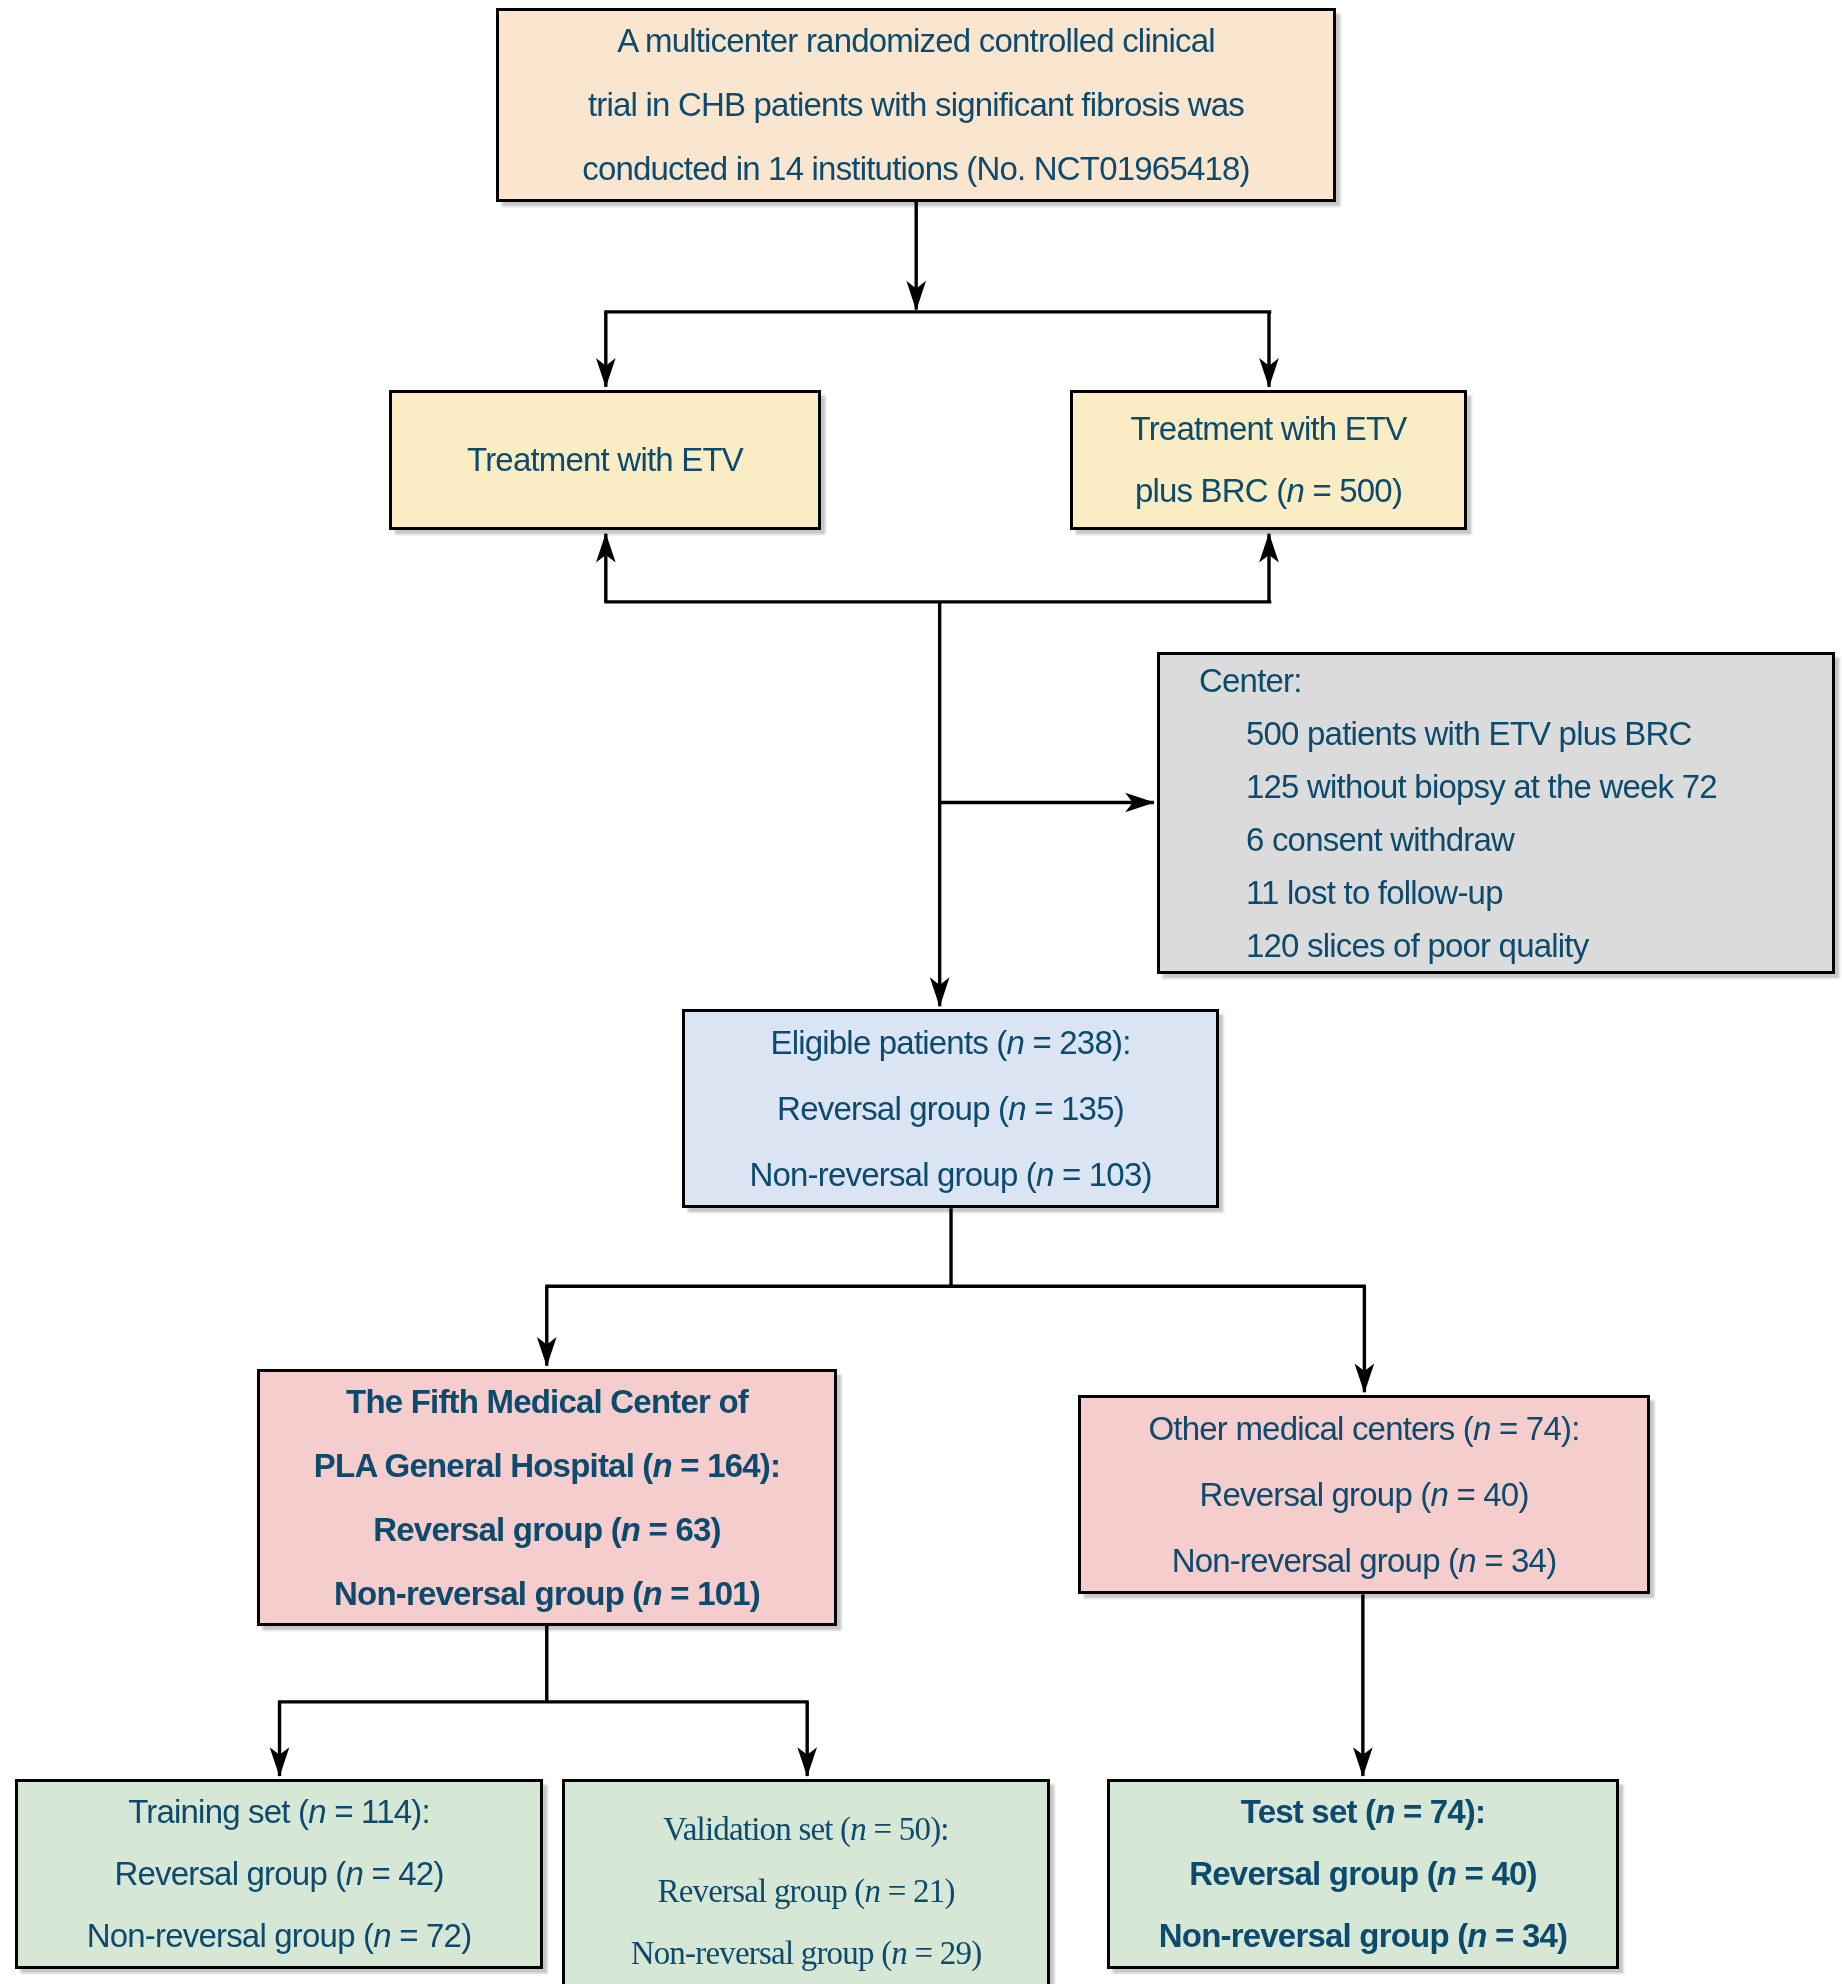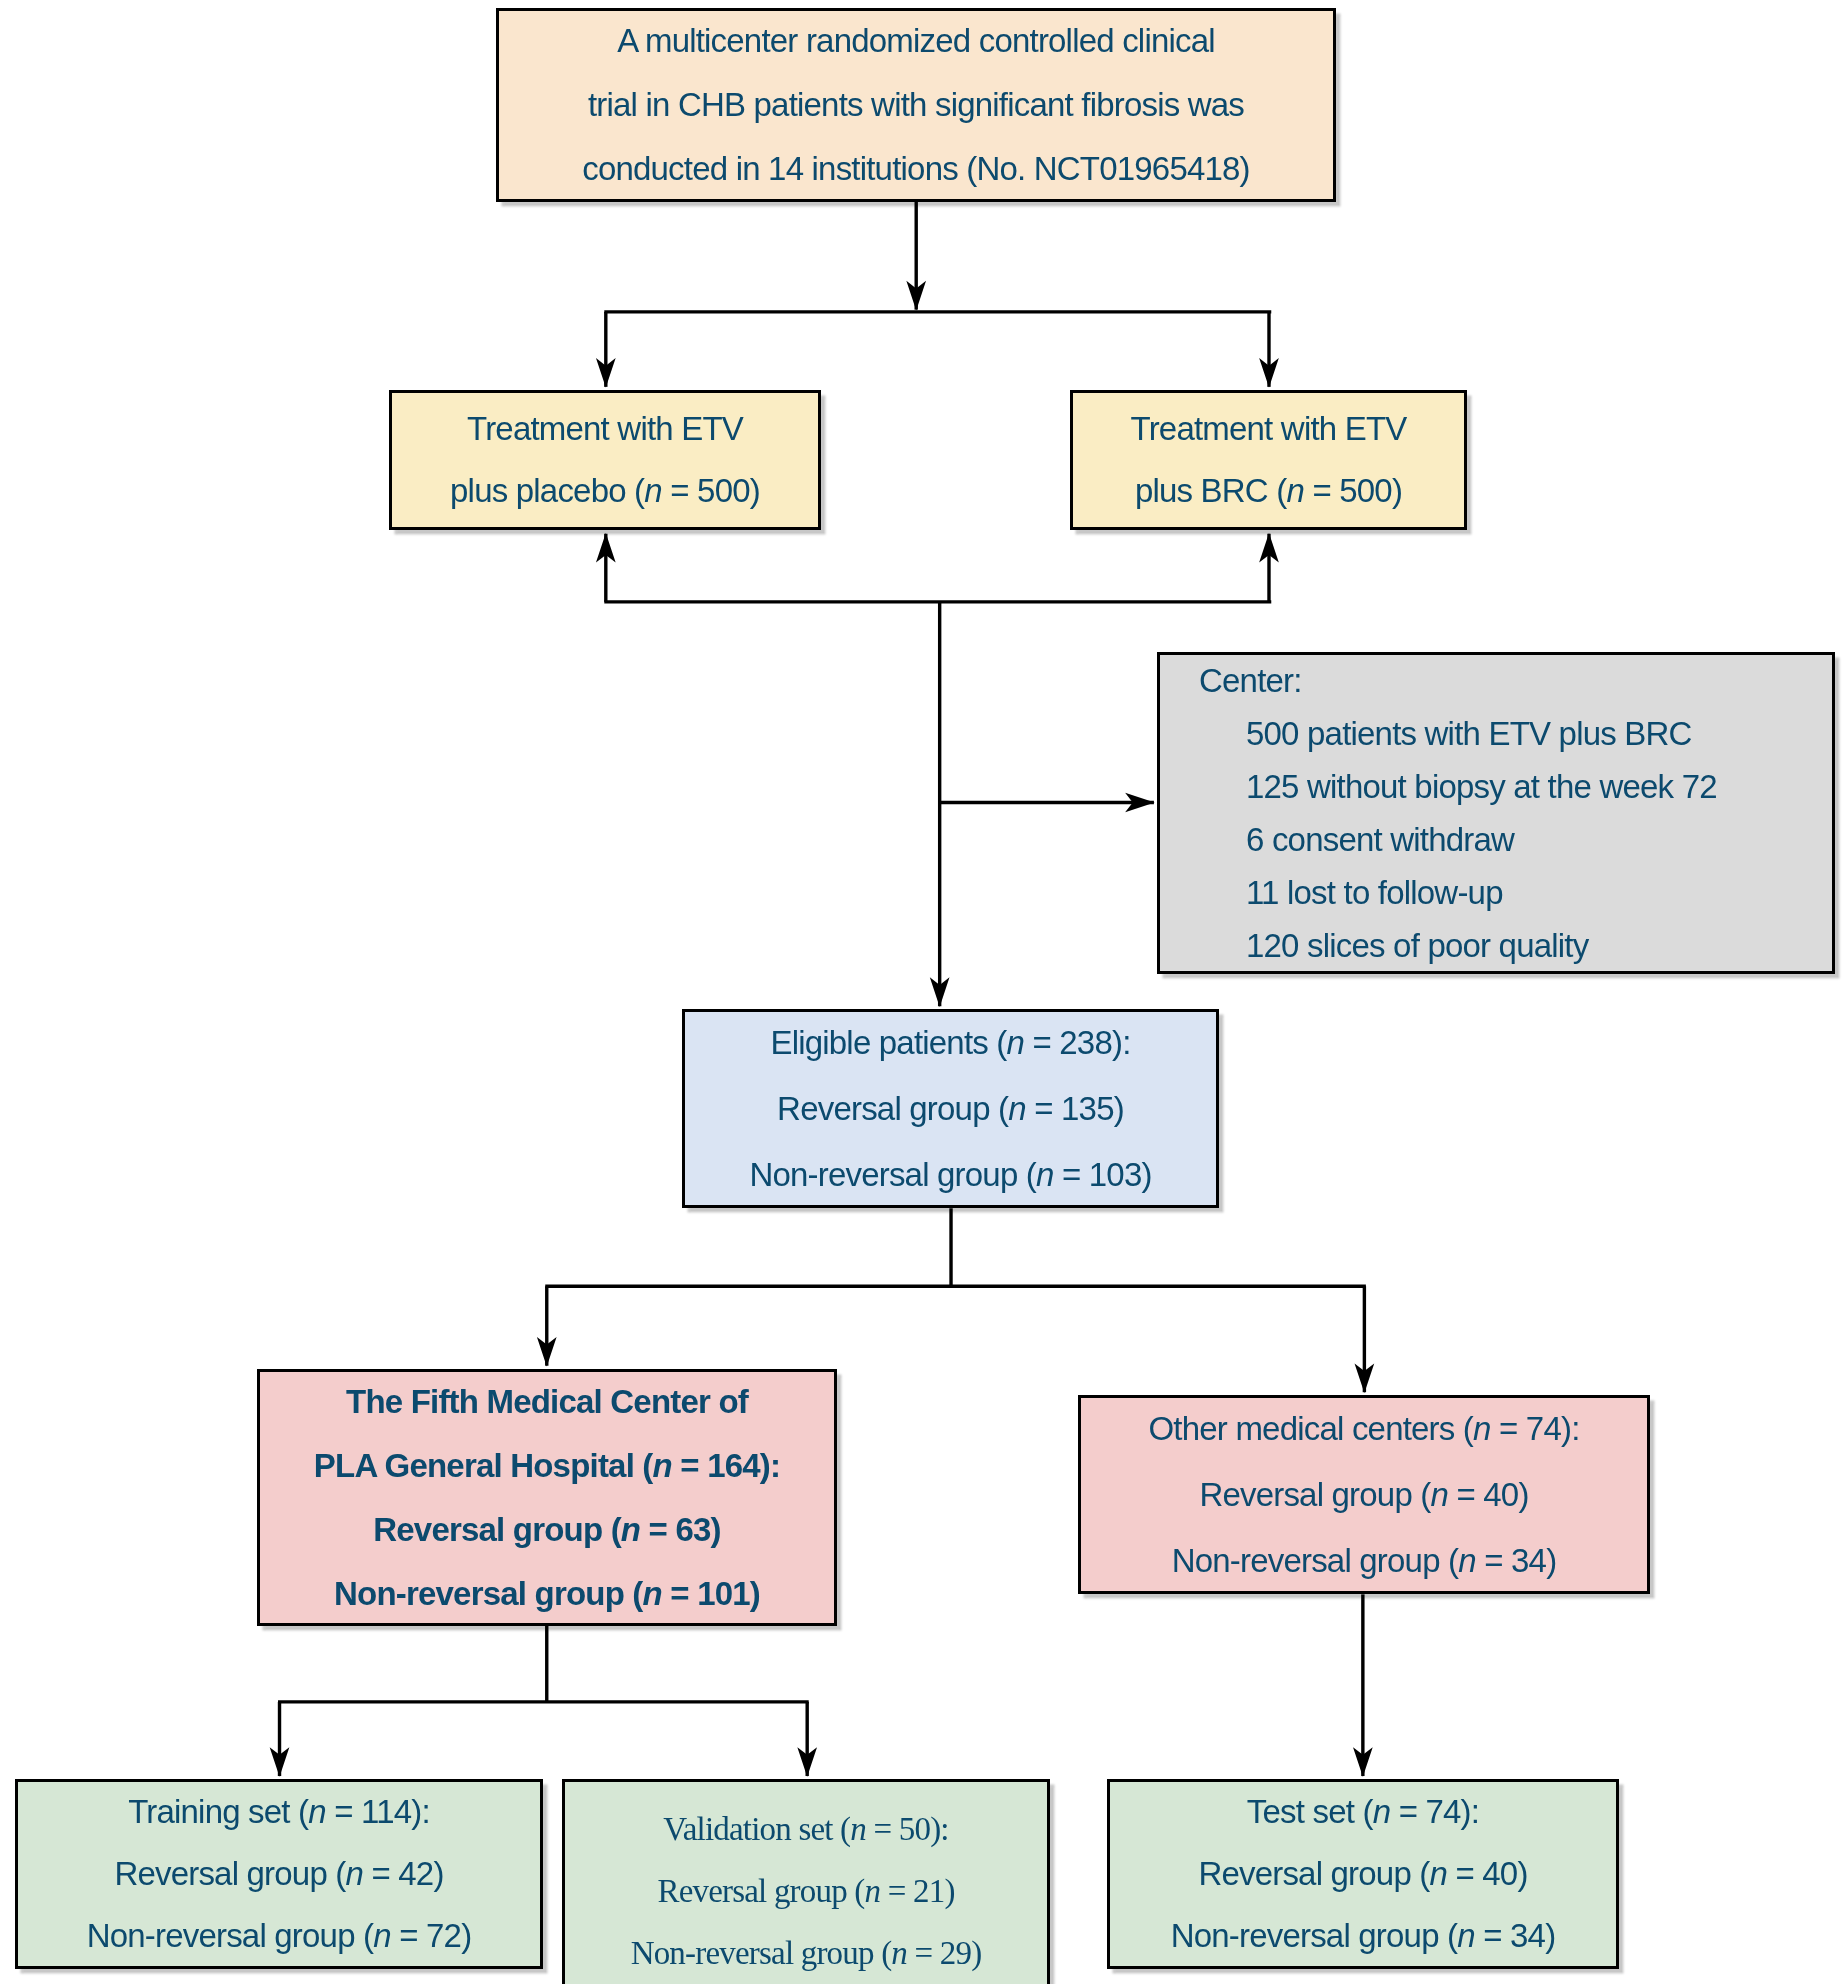--- a/index.html
+++ b/index.html
@@ -87,21 +87,20 @@
     <div class="lines">
         <div class="line">A multicenter randomized controlled clinical</div>
         <div class="line">trial in CHB patients with significant fibrosis was</div>
         <div class="line">conducted in 14 institutions (No. NCT01965418)</div>
       </div>
   </div>
 
   <div class="box b-treat" style="left: 389px; top: 390px; width: 432px; height: 140px; background-color: rgb(250, 237, 196);">
     <div class="lines">
         <div class="line">Treatment with ETV</div>
-        <div class="line">plus placebo (<i>n</i> = 500)</div>
       </div>
   </div>
 
   <div class="box b-treat" style="left: 1070px; top: 390px; width: 397px; height: 140px; background-color: rgb(250, 237, 196);">
     <div class="lines">
         <div class="line">Treatment with ETV</div>
         <div class="line">plus BRC (<i>n</i> = 500)</div>
       </div>
   </div>
 
@@ -150,21 +149,21 @@
   </div>
 
   <div class="box b-green" style="left: 562px; top: 1779px; width: 488px; height: 224px; background-color: rgb(214, 231, 213); font-family: Liberation Serif, serif;">
     <div class="lines">
         <div class="line">Validation set (<i>n</i> = 50):</div>
         <div class="line">Reversal group (<i>n</i> = 21)</div>
         <div class="line">Non-reversal group (<i>n</i> = 29)</div>
       </div>
   </div>
 
-  <div class="box b-green" style="left: 1107px; top: 1779px; width: 512px; height: 190px; background-color: rgb(214, 231, 213);">
+  <div class="box b-green" style="left: 1107px; top: 1779px; width: 512px; height: 190px; background-color: rgb(214, 231, 213); font-weight: bold;">
     <div class="lines">
         <div class="line">Test set (<i>n</i> = 74):</div>
         <div class="line">Reversal group (<i>n</i> = 40)</div>
         <div class="line">Non-reversal group (<i>n</i> = 34)</div>
       </div>
   </div>
 
 </div>
 
 

